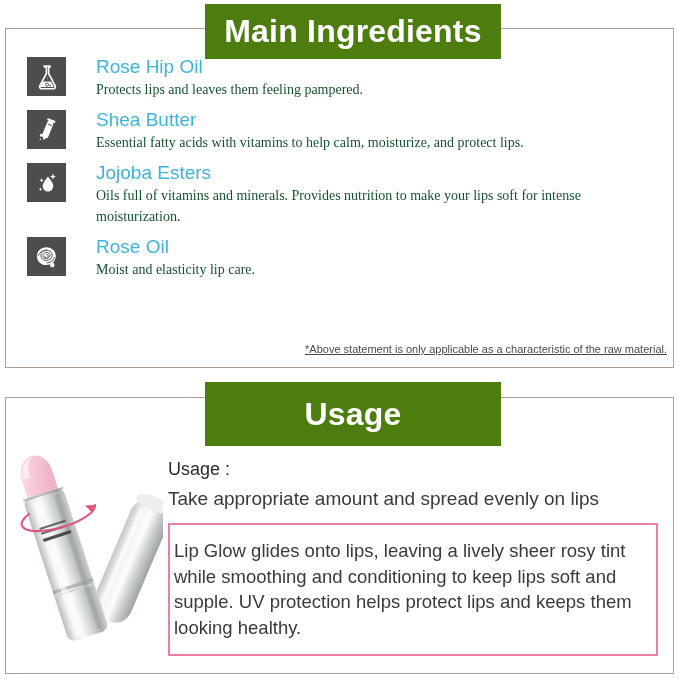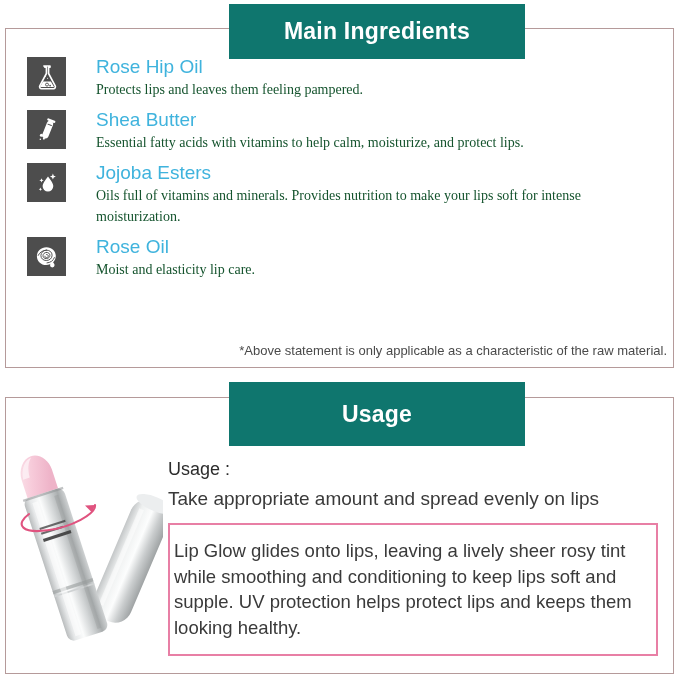--- a/index.html
+++ b/index.html
@@ -32,31 +32,30 @@
   #usage-panel {
     left: 5px;
     top: 397px;
     width: 669px;
     height: 277px;
   }
 
   
   .banner {
     position: absolute;
-    background: #0f766e;
+    background: #4d7c0f;
     color: #ffffff;
-    font-size: 23px;
+    font-size: 32px;
     font-weight: bold;
     letter-spacing: .2px;
     display: flex;
     align-items: center;
     justify-content: center;
     z-index: 5;
     box-sizing: border-box;
-    margin-left: 24px;
   }
   #banner-ingredients {
     left: 205px;
     top: 4px;
     width: 296px;
     height: 55px;
   }
   #banner-usage {
     left: 205px;
     top: 382px;
@@ -103,22 +102,23 @@
     max-width: 560px;
     font-family: Liberation Serif, serif;
   }
 
   #ingredient-note {
     position: absolute;
     left: 4px;
     right: 12px;
     top: 343px;
     text-align: right;
-    font-size: 13px;
+    font-size: 11px;
     color: #4a4a4a;
+    text-decoration: underline;
   }
 
   
   #usage-body {
     position: absolute;
     left: 168px;
     top: 455px;
     width: 490px;
   }
   #usage-heading {

